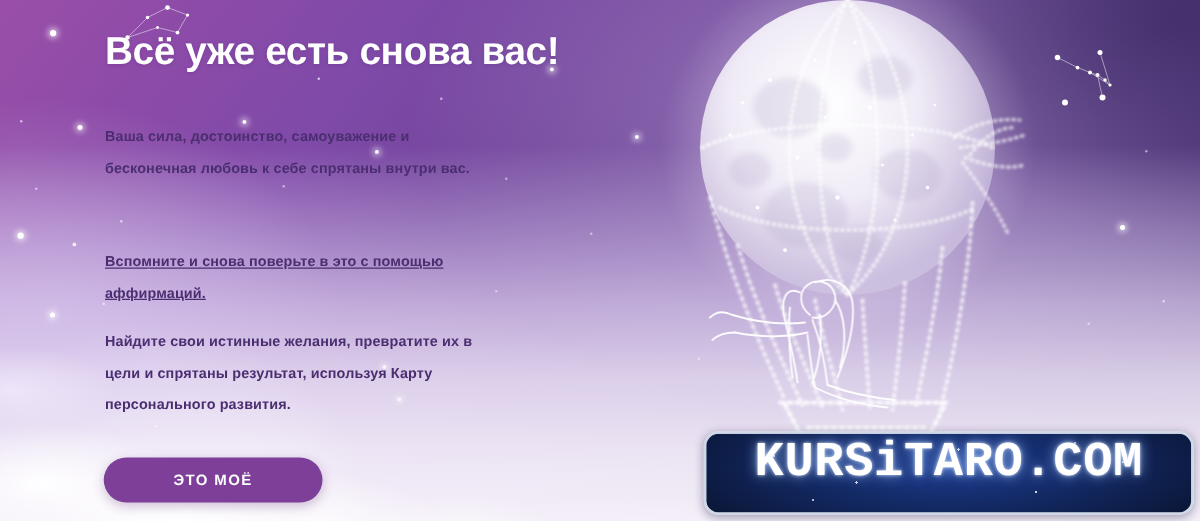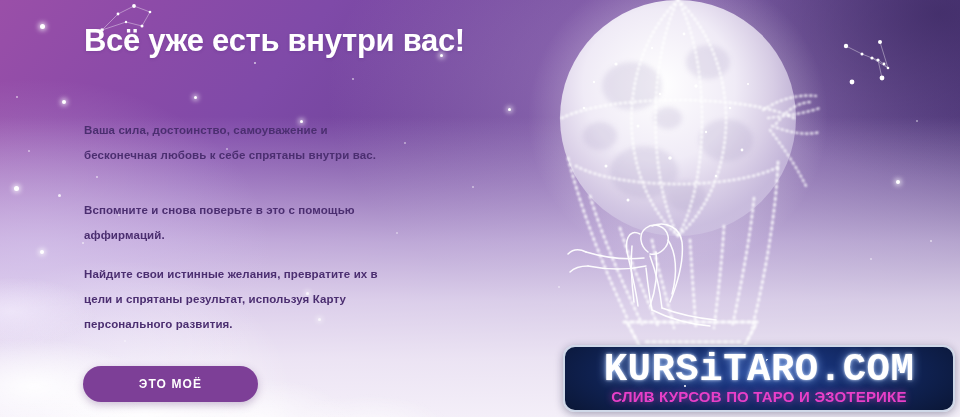--- a/index.html
+++ b/index.html
@@ -81,22 +81,22 @@
     font-size:31px; font-weight:bold; color:#ffffff;
     letter-spacing:-0.3px;
     text-shadow:0 1px 3px rgba(80,40,120,0.25);
     white-space:nowrap;
   }
   .para {
     position:absolute; left:0; width:305px;
     font-size:11.5px; font-weight:bold; color:#4b2e70;
     line-height:25px; letter-spacing:0.1px;
   }
-  .para.p1 { top:98px;margin-top:20px; }
-  .para.p2 { top:198px; }
+  .para.p1 { top:98px; }
+  .para.p2 { top:198px;text-decoration:underline; }
   .para.p3 { top:262px; }
 
   .cta {
     position:absolute; left:83px; top:366px;
     width:175px; height:36px; border:none; border-radius:18px;
     background:#7d3f97;
     color:#ffffff; font-size:12px; font-weight:bold; letter-spacing:1.1px;
     font-family:"Liberation Sans", sans-serif;
     cursor:pointer;
     box-shadow:0 3px 9px rgba(90,45,115,0.30);
@@ -318,26 +318,25 @@
         <circle cx="878" cy="60" r="1.6"></circle>
       <circle cx="884" cy="64" r="1.4"></circle>
         <circle cx="888" cy="68" r="1.3"></circle>
       <circle cx="880" cy="42" r="2.0"></circle>
         <circle cx="882" cy="78" r="2.4"></circle>
       <circle cx="852" cy="82" r="2.4"></circle>
     </g>
   </svg>
 
   <div class="content">
-    <h1 class="headline">Всё уже есть внутри вас!</h1>
+    <h1 class="headline">Всё уже есть снова вас!</h1>
     <p class="para p1">Ваша сила, достоинство, самоуважение и бесконечная любовь к себе спрятаны внутри вас.</p>
     <p class="para p2">Вспомните и снова поверьте в это с помощью аффирмаций.</p>
     <p class="para p3">Найдите свои истинные желания, превратите их в цели и спрятаны результат, используя Карту персонального развития.</p>
   </div>
 
   <button class="cta">ЭТО МОЁ</button>
 
   <div class="watermark">
     <div class="wm-title">KURSiTARO.COM</div>
-    <div class="wm-sub">СЛИВ КУРСОВ ПО ТАРО И ЭЗОТЕРИКЕ</div>
   </div>
 
 </div>
 
 </body></html>

